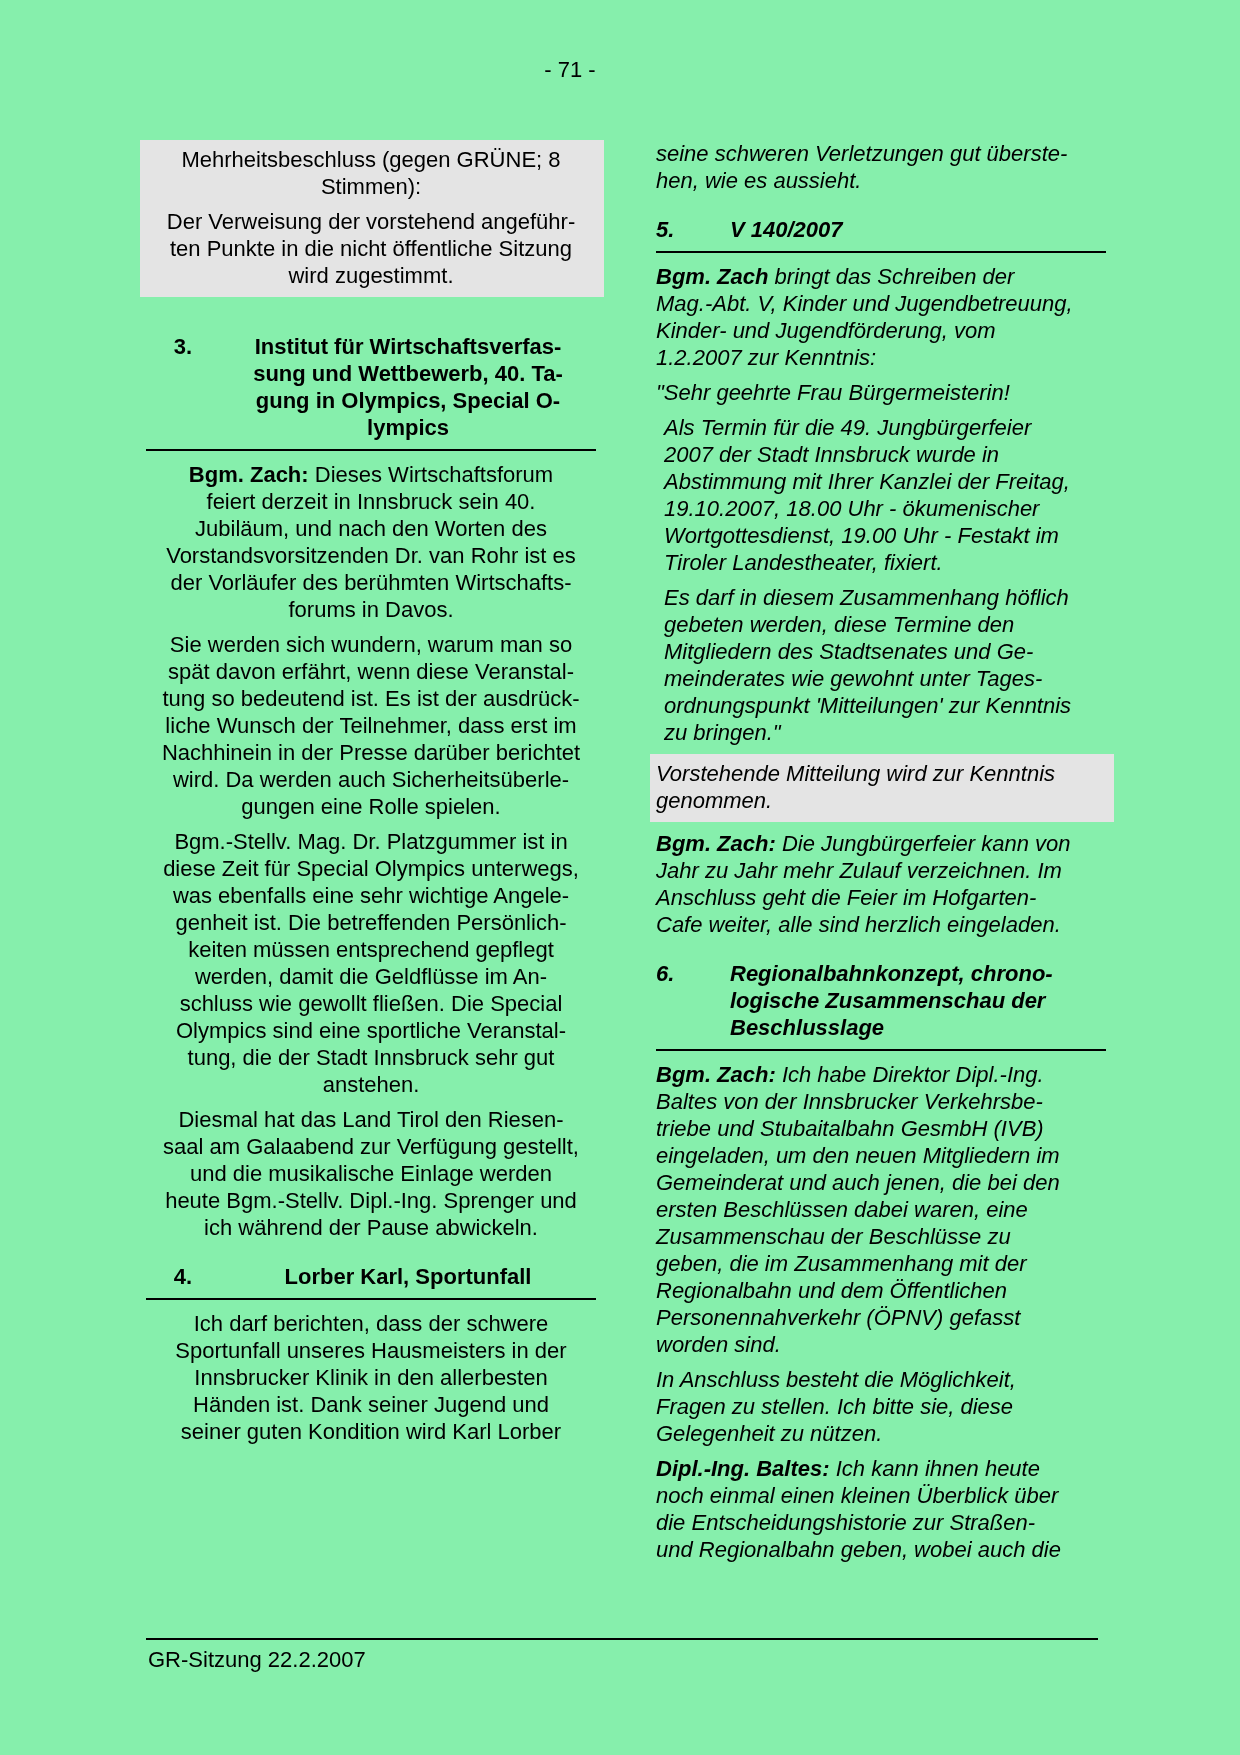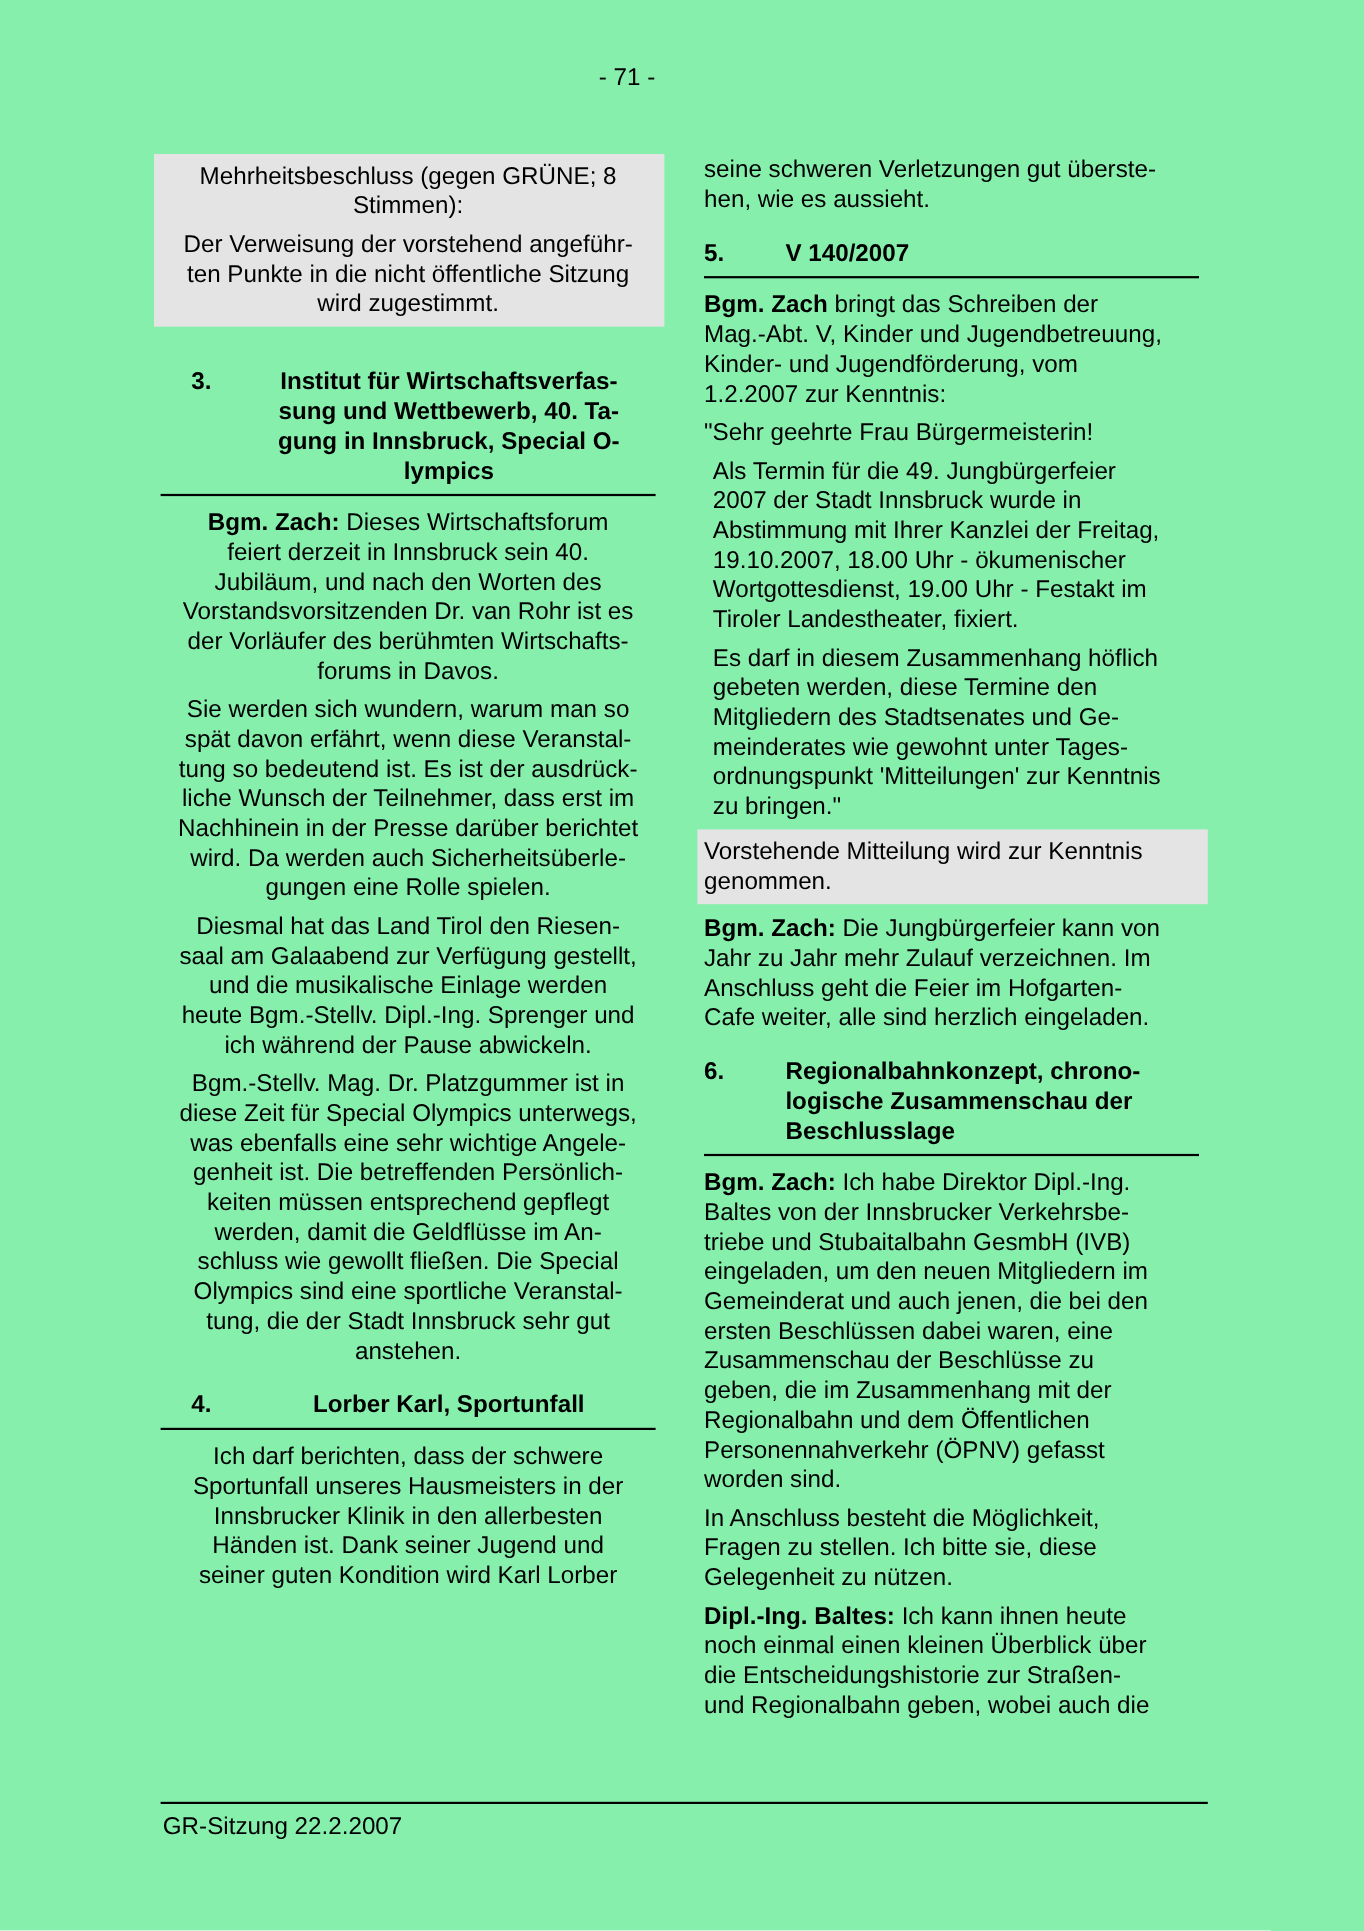--- a/index.html
+++ b/index.html
@@ -25,21 +25,21 @@
     width: 1140px;
     text-align: center;
     font-size: 22px;
   }
   .col {
     position: absolute;
     top: 140px;
     width: 450px;
   }
   .col-left  { left: 146px; text-align: center; }
-  .col-right { left: 640px; }
+  .col-right { left: 656px; font-style: italic; }
 
   .col p, .col .htext, .col .hline { white-space: pre; }
 
   .block-paragraph { margin: 0 0 8px 0; }
   .block-quote     { margin: 0 0 8px 0; padding-left: 8px; }
   .lead            { font-weight: bold; }
 
   .block-highlight {
     margin: 0 0 8px 0;
     padding: 6px 8px 8px 6px;
@@ -85,50 +85,50 @@
   <div class="col col-left">
       <div class="block-highlight" style="background: rgb(228, 228, 228);">
         <p>Mehrheitsbeschluss (gegen GRÜNE; 8
 Stimmen):</p>
         <p>Der Verweisung der vorstehend angeführ-
 ten Punkte in die nicht öffentliche Sitzung
 wird zugestimmt.</p>
       </div>
       <div class="block-heading">
         <span class="hnum">3.</span>
-        <div class="htext"><div class="hline">Institut für Wirtschaftsverfas-</div><div class="hline">sung und Wettbewerb, 40. Ta-</div><div class="hline">gung in Innsbruck, Special O-</div><div class="hline">lympics</div></div>
+        <div class="htext"><div class="hline">Institut für Wirtschaftsverfas-</div><div class="hline">sung und Wettbewerb, 40. Ta-</div><div class="hline">gung in Olympics, Special O-</div><div class="hline">lympics</div></div>
       </div>
       <p class="block-paragraph"><span class="lead">Bgm. Zach:</span> Dieses Wirtschaftsforum
 feiert derzeit in Innsbruck sein 40.
 Jubiläum, und nach den Worten des
 Vorstandsvorsitzenden Dr. van Rohr ist es
 der Vorläufer des berühmten Wirtschafts-
 forums in Davos.</p>
       <p class="block-paragraph">Sie werden sich wundern, warum man so
 spät davon erfährt, wenn diese Veranstal-
 tung so bedeutend ist. Es ist der ausdrück-
 liche Wunsch der Teilnehmer, dass erst im
 Nachhinein in der Presse darüber berichtet
 wird. Da werden auch Sicherheitsüberle-
 gungen eine Rolle spielen.</p>
-      <p class="block-paragraph">Diesmal hat das Land Tirol den Riesen-
-saal am Galaabend zur Verfügung gestellt,
-und die musikalische Einlage werden
-heute Bgm.-Stellv. Dipl.-Ing. Sprenger und
-ich während der Pause abwickeln.</p>
       <p class="block-paragraph">Bgm.-Stellv. Mag. Dr. Platzgummer ist in
 diese Zeit für Special Olympics unterwegs,
 was ebenfalls eine sehr wichtige Angele-
 genheit ist. Die betreffenden Persönlich-
 keiten müssen entsprechend gepflegt
 werden, damit die Geldflüsse im An-
 schluss wie gewollt fließen. Die Special
 Olympics sind eine sportliche Veranstal-
 tung, die der Stadt Innsbruck sehr gut
 anstehen.</p>
+      <p class="block-paragraph">Diesmal hat das Land Tirol den Riesen-
+saal am Galaabend zur Verfügung gestellt,
+und die musikalische Einlage werden
+heute Bgm.-Stellv. Dipl.-Ing. Sprenger und
+ich während der Pause abwickeln.</p>
       <div class="block-heading">
         <span class="hnum">4.</span>
         <div class="htext"><div class="hline">Lorber Karl, Sportunfall</div></div>
       </div>
       <p class="block-paragraph">Ich darf berichten, dass der schwere
 Sportunfall unseres Hausmeisters in der
 Innsbrucker Klinik in den allerbesten
 Händen ist. Dank seiner Jugend und
 seiner guten Kondition wird Karl Lorber</p>
     </div>

